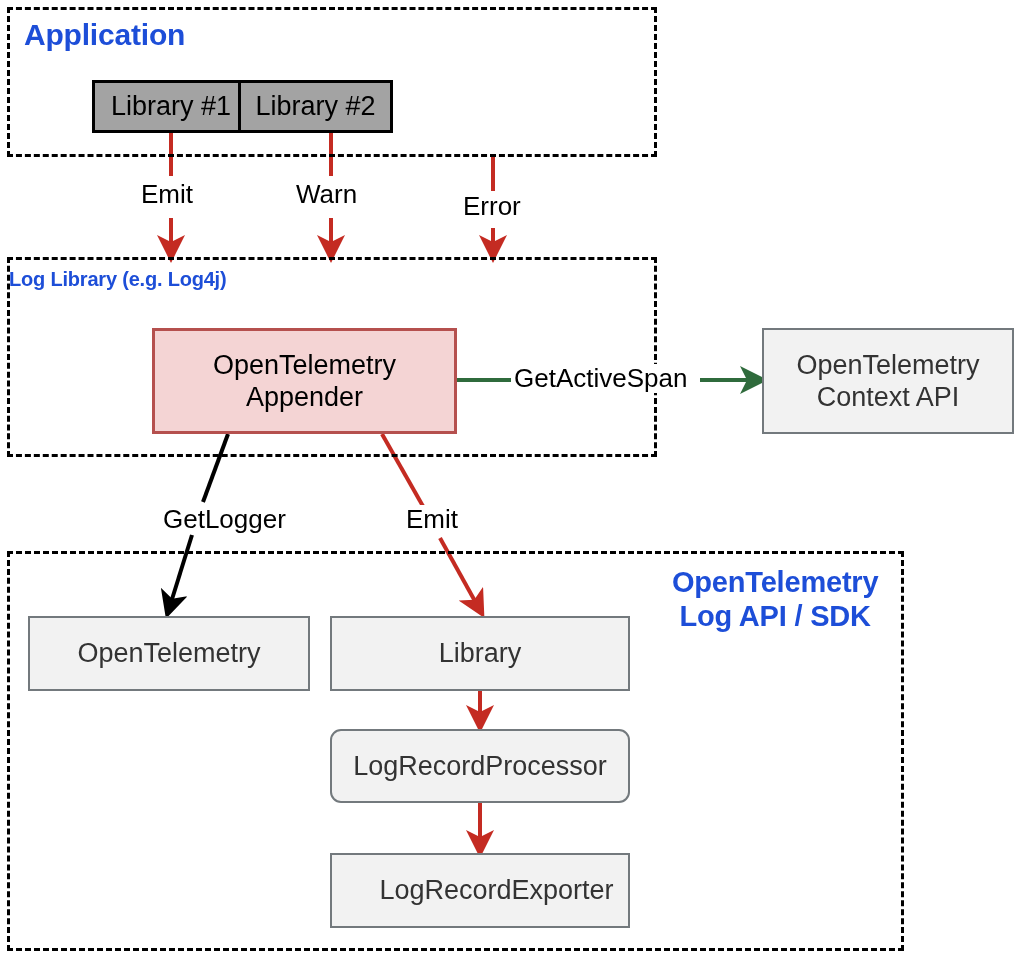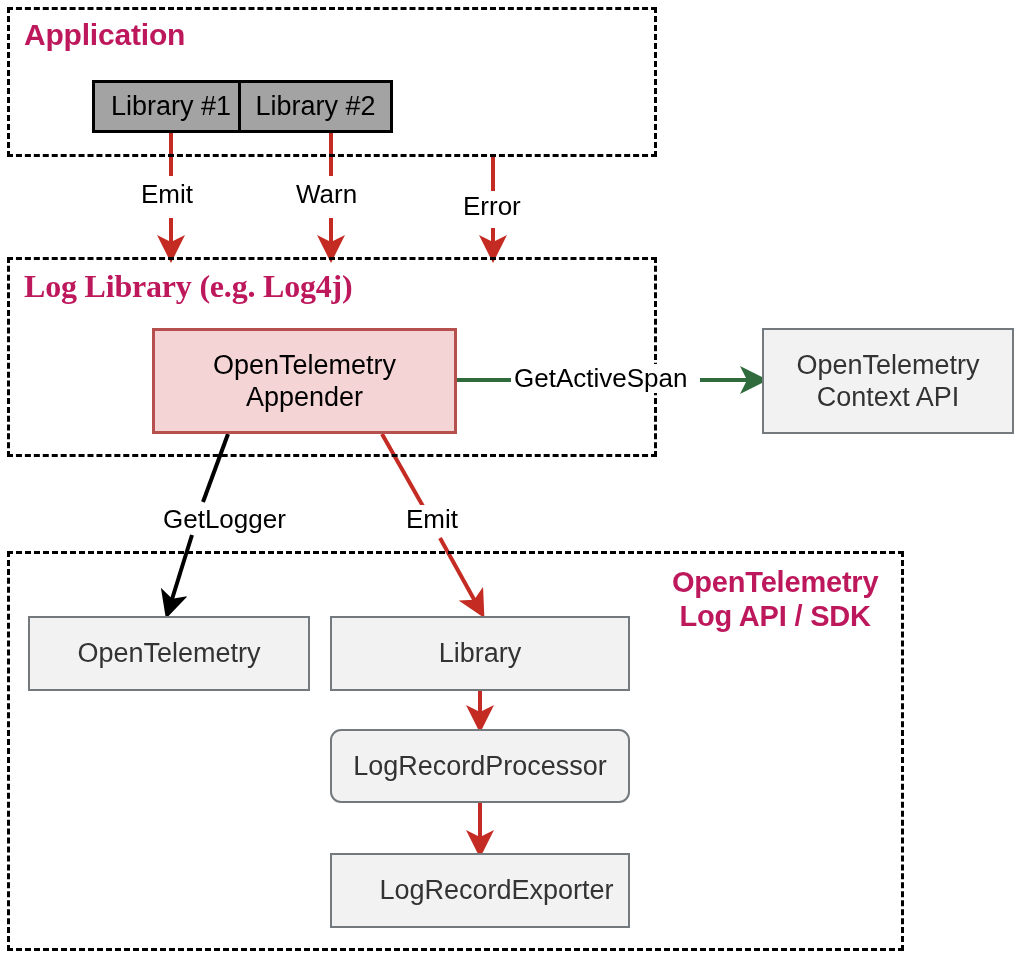--- a/index.html
+++ b/index.html
@@ -31,21 +31,21 @@
   
   .group {
     position: absolute;
     border: 3px dashed #000000;
     box-sizing: border-box;
     background: transparent;
   }
   .group-title {
     position: absolute;
     font-weight: bold;
-    color: #be185d;
+    color: #1d4ed8;
     white-space: pre;
     line-height: 1.18;
     letter-spacing: -0.2px;
   }
 
   
   .node {
     position: absolute;
     box-sizing: border-box;
     display: flex;
@@ -123,21 +123,21 @@
 
     <line x1="480" y1="691" x2="480" y2="726" stroke="#c42b22" stroke-width="4" marker-end="url(#arrow-red)"></line>
 
     <line x1="480" y1="803" x2="480" y2="851" stroke="#c42b22" stroke-width="4" marker-end="url(#arrow-red)"></line>
   </svg>
 
   <div class="group" style="left:7px; top:7px; width:650px; height:150px;"></div>
   <div class="group-title" style="left:24px; top:17px; font-size:30px;">Application</div>
 
   <div class="group" style="left:7px; top:257px; width:650px; height:200px;"></div>
-  <div class="group-title" style="left:24px; top:268px; font-size:32px;font-family:Liberation Serif, serif;">Log Library (e.g. Log4j)</div>
+  <div class="group-title" style="left:9px; top:268px; font-size:20px;">Log Library (e.g. Log4j)</div>
 
   <div class="group" style="left:7px; top:551px; width:897px; height:400px;"></div>
   <div class="group-title" style="left:672px; top:565px; font-size:29px; text-align:center;">OpenTelemetry
 Log API / SDK</div>
 
   <div class="node node-plain" style="left:92px; top:80px; width:158px; height:53px;">
     <span>Library #1</span>
   </div>
 
   <div class="node node-plain" style="left:238px; top:80px; width:155px; height:53px;">

